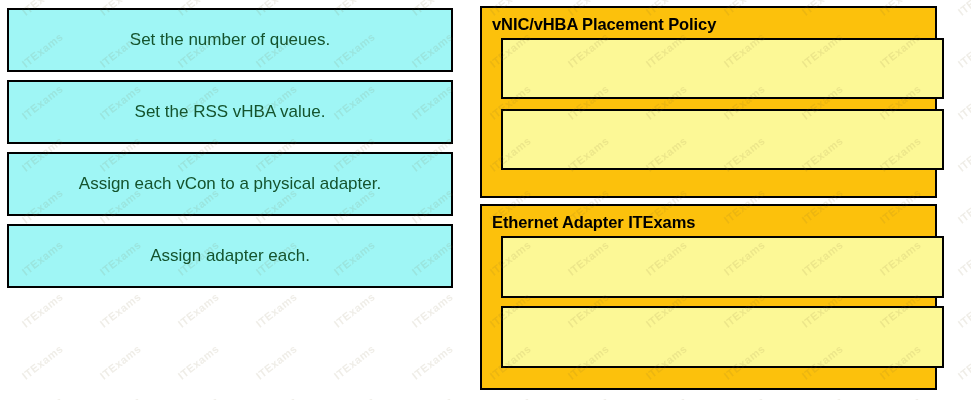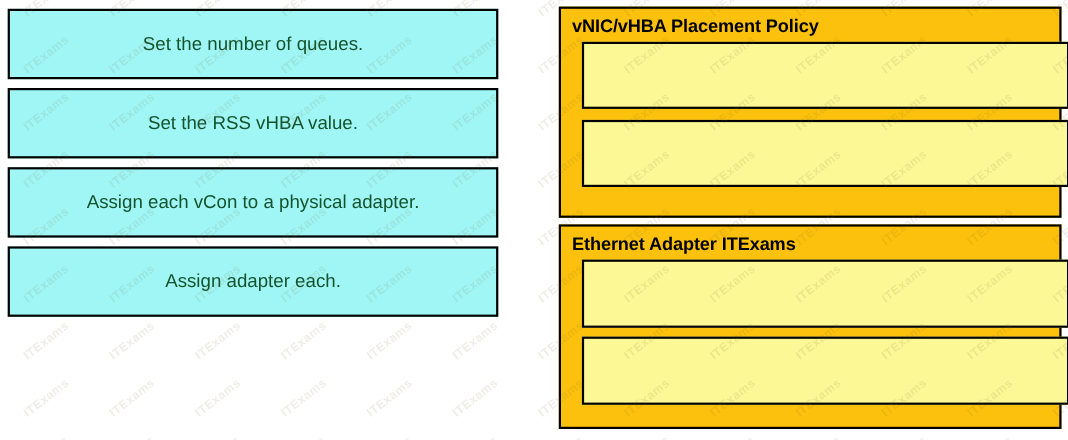--- a/index.html
+++ b/index.html
@@ -72,21 +72,20 @@
     width: 481px;
     z-index: 2;
   }
   .target-panel {
     box-sizing: border-box;
     width: 457px;
     background: #fcc10c;
     border: 2px solid #000000;
     padding: 5px 9px 7px 9px;
     position: relative;
-    margin-left: 28px;
   }
   .panel-1 { height: 192px; }
   .panel-gap { height: 6px; }
   .panel-2 { height: 186px; }
 
   .panel-title {
     font-size: 16.5px;
     font-weight: 700;
     color: #000000;
     line-height: 1.1;

